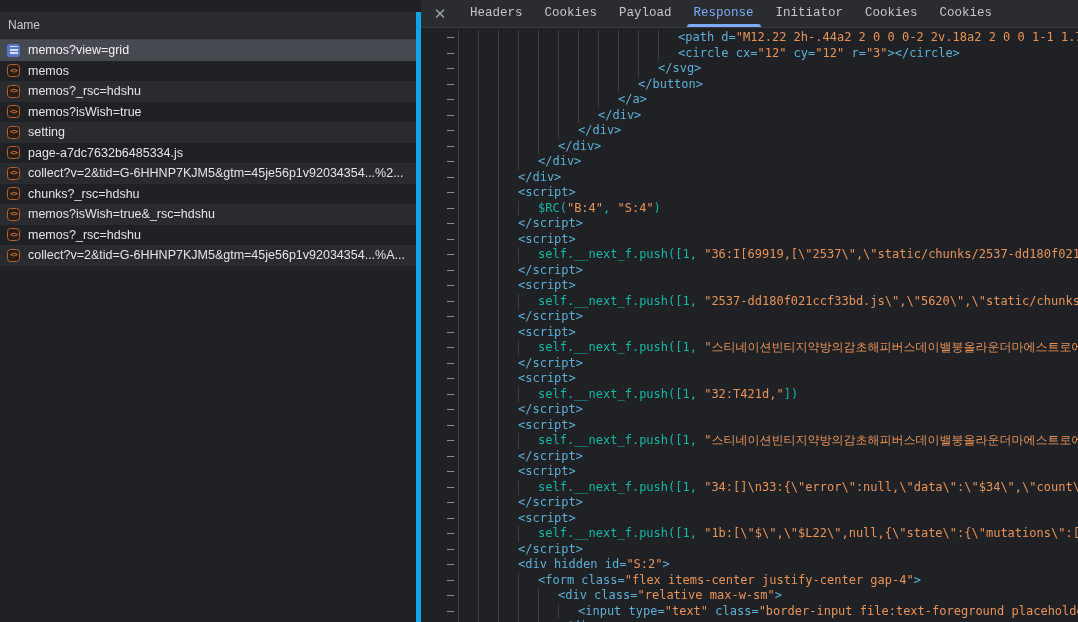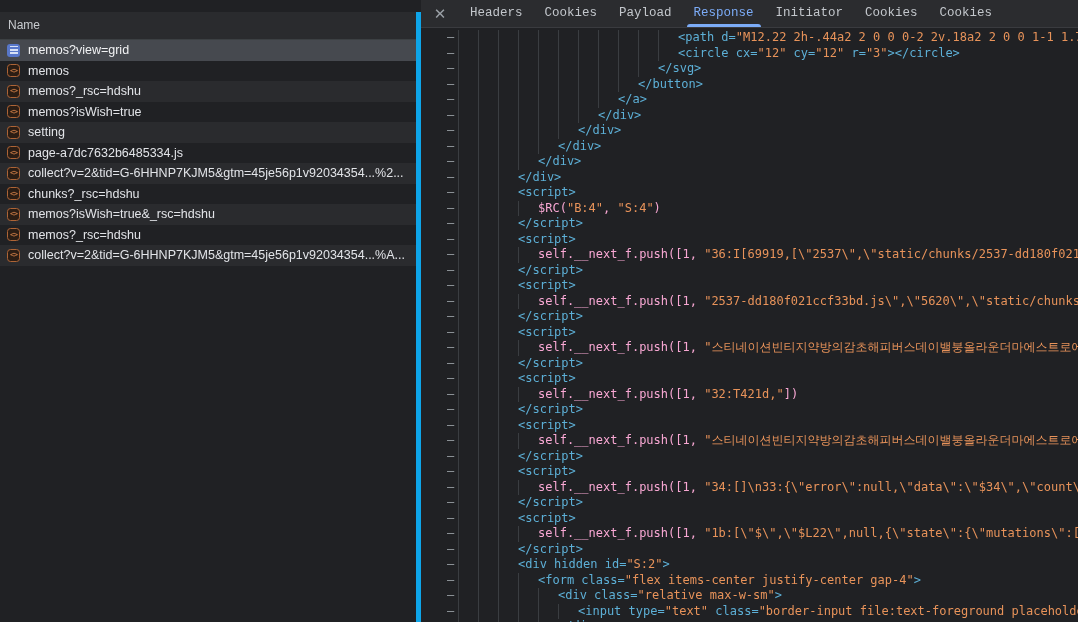--- a/index.html
+++ b/index.html
@@ -46,21 +46,21 @@
   
   .code { position:absolute; left:0; top:29px; width:657px; height:593px;
           overflow:hidden; background:#202124; padding-top:1px;
           font-family:"DejaVu Sans Mono", monospace; font-size:12px; }
   .code-line { display:flex; height:15.5px; line-height:15.5px; white-space:pre; }
   .gutter { flex:0 0 37px; color:#9aa0a6; }
   .gutter .dash { margin-left:26px; }
   .ind { flex:0 0 20px; border-left:1px solid #3a3d41; }
   .tk-tag   { color:#5db0d7; }
   .tk-str   { color:#e8935a; }
-  .tk-plain { color:#f9a8d4; }
+  .tk-plain { color:#14b8a6; }
   .code-text { white-space:pre; }
 </style>
 </head>
 <body>
 
 <div class="app">
 
   <aside class="left">
     <div class="name-header">
       <span>Name</span>

